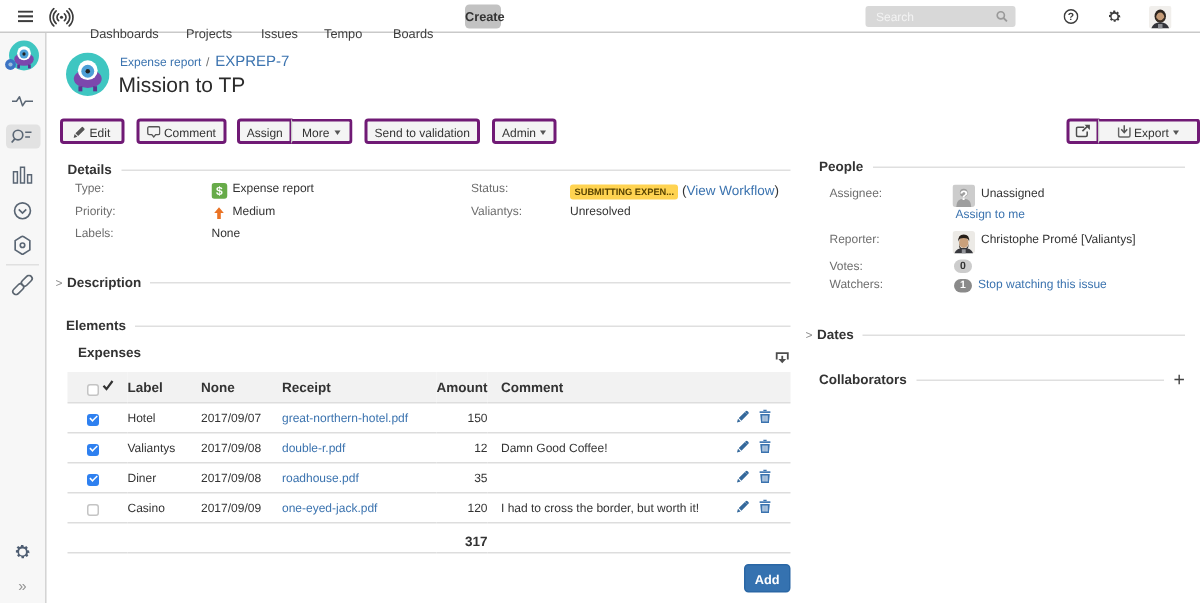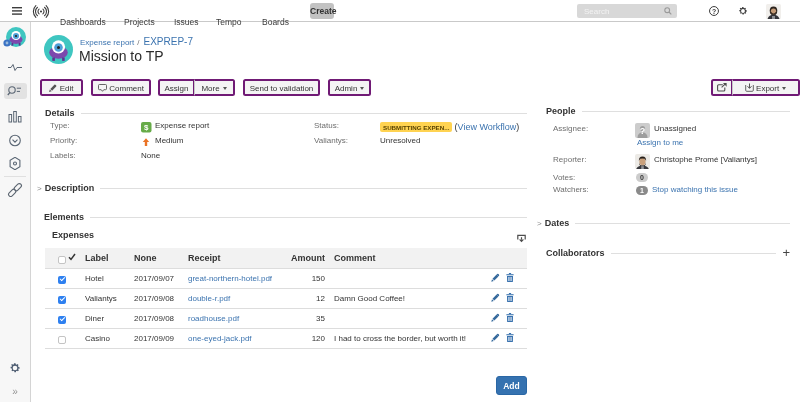--- a/index.html
+++ b/index.html
@@ -354,20 +354,30 @@
               <path d="M1,3 h6 l-0.4,6 h-5.2 z M2.6,4 v4 M4,4 v4 M5.4,4 v4" stroke="#3b73af" stroke-width="0"></path>
               <path d="M1,3 h6 l-0.4,6 h-5.2 z"></path>
             </g>
             <g stroke="#fff" stroke-width="0.7">
               <line x1="2.7" y1="4" x2="2.7" y2="8"></line>
               <line x1="4" y1="4" x2="4" y2="8"></line>
               <line x1="5.3" y1="4" x2="5.3" y2="8"></line>
             </g>
           </svg></td>
   </tr>
+  <tr>
+    <td></td>
+        <td></td>
+        <td></td>
+        <td></td>
+        <td></td>
+        <td class="num" style="font-weight:bold;font-size:9px;padding-top:5px">317</td>
+        <td></td>
+        <td></td>
+  </tr>
 </tbody>
   </table>
 <div id="addBtn">Add</div>
 
 <div class="sechead" style="left:546px;top:106px;width:244px">People<span class="line"></span></div>
 <span class="plabel" style="top:124px">Assignee:</span>
 <svg class="abs" style="left:635px;top:123px" width="15" height="15" viewBox="0 0 15 15">
     <rect width="15" height="15" rx="2" fill="#ccc"></rect>
     <circle cx="7.5" cy="5.5" r="2.6" fill="#9e9e9e"></circle>
     <path d="M2.5,15 Q2.5,9.5 7.5,9.5 Q12.5,9.5 12.5,15 Z" fill="#9e9e9e"></path>

